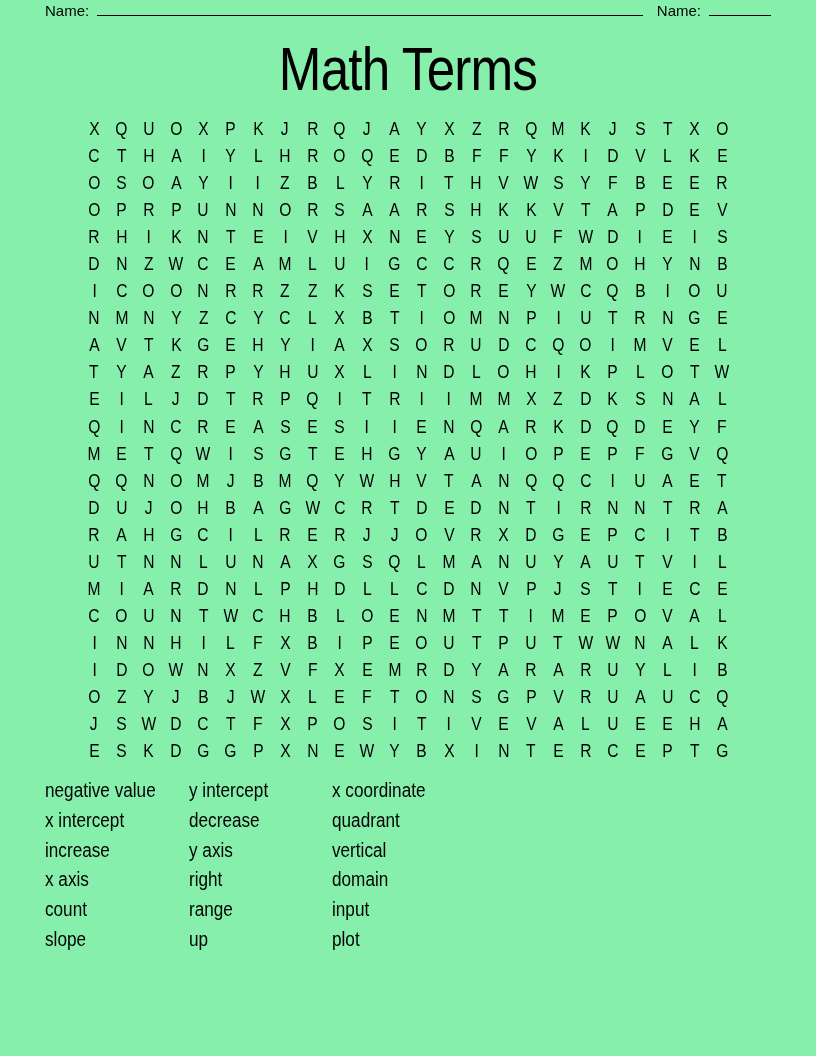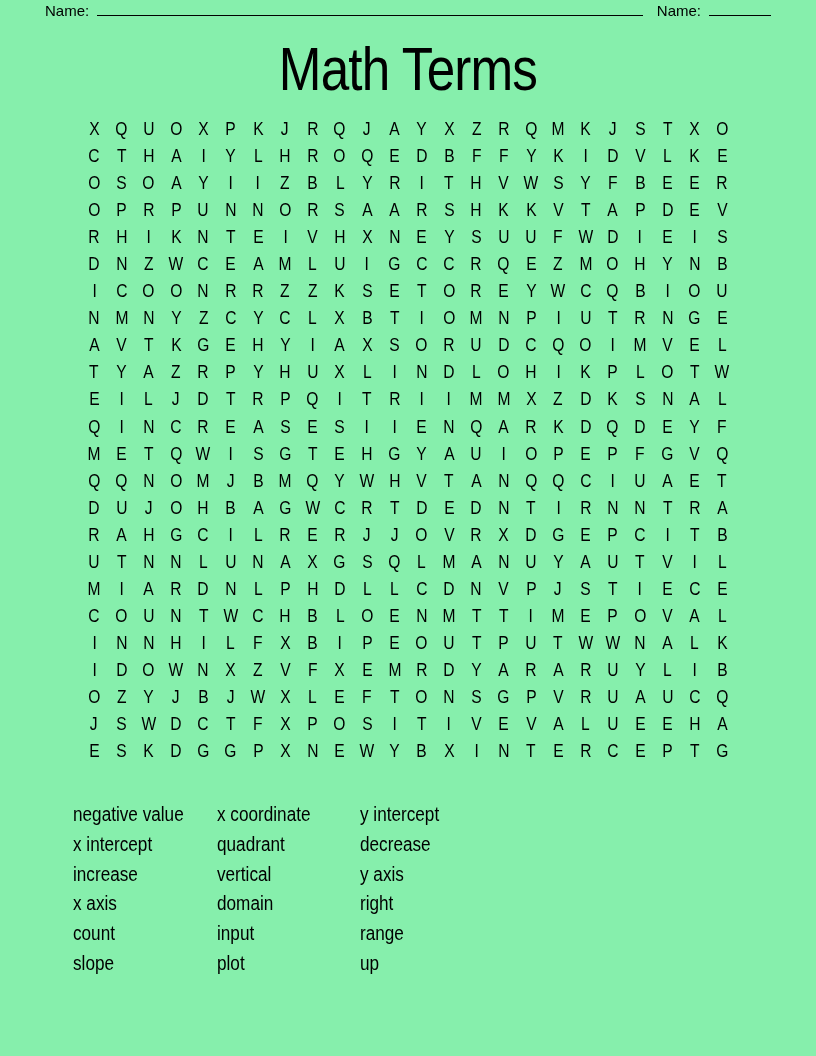--- a/index.html
+++ b/index.html
@@ -60,22 +60,22 @@
   }
   .cell {
     font-size: 19px;
     font-weight: 400;
     transform: scaleX(0.82);
     display: inline-block;
     line-height: 1;
   }
   
   .word-list {
-    margin-top: 36px;
-    padding-left: 73px;
+    margin-top: 12px;
+    padding-left: 45px;
     display: grid;
     grid-template-columns: repeat(5, 143.7px);
   }
   .word-col { display: block; }
   .word {
     font-size: 19.5px;
     line-height: 29.7px;
     transform: scaleX(0.88);
     transform-origin: left center;
     white-space: nowrap;
@@ -725,30 +725,30 @@
   <div class="word-list">
       <div class="word-col">
         <div class="word">negative value</div>
         <div class="word">x intercept</div>
         <div class="word">increase</div>
         <div class="word">x axis</div>
         <div class="word">count</div>
         <div class="word">slope</div>
       </div>
       <div class="word-col">
+        <div class="word">y intercept</div>
+        <div class="word">decrease</div>
+        <div class="word">y axis</div>
+        <div class="word">right</div>
+        <div class="word">range</div>
+        <div class="word">up</div>
+      </div>
+      <div class="word-col">
         <div class="word">x coordinate</div>
         <div class="word">quadrant</div>
         <div class="word">vertical</div>
         <div class="word">domain</div>
         <div class="word">input</div>
         <div class="word">plot</div>
       </div>
-      <div class="word-col">
-        <div class="word">y intercept</div>
-        <div class="word">decrease</div>
-        <div class="word">y axis</div>
-        <div class="word">right</div>
-        <div class="word">range</div>
-        <div class="word">up</div>
-      </div>
     </div>
 
 </div>
 
 </body></html>

